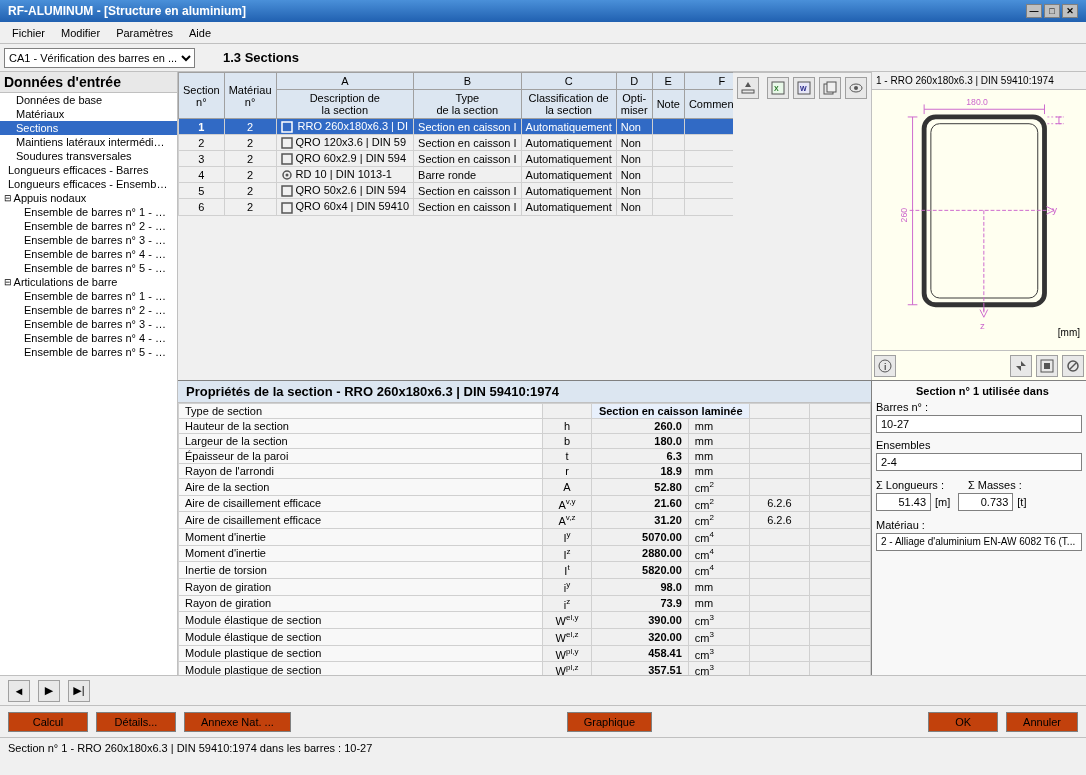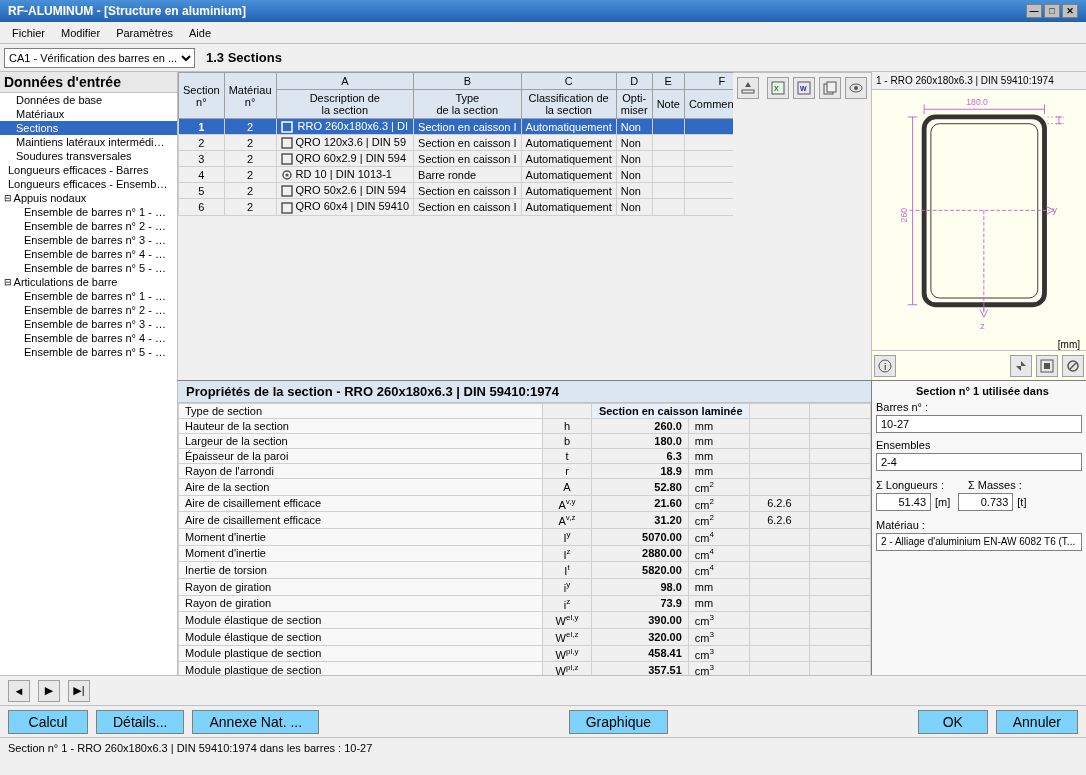--- a/index.html
+++ b/index.html
@@ -8,21 +8,21 @@
     
     .title-bar { background: linear-gradient(to bottom, #4a90d9, #2060b0); color: white; height: 22px; display: flex; align-items: center; justify-content: space-between; padding: 0 8px; font-size: 12px; font-weight: bold; }
     .title-bar-controls { display: flex; gap: 2px; }
     .title-btn { width: 16px; height: 14px; background: #c0c0c0; border: 1px solid #808080; font-size: 9px; display: flex; align-items: center; justify-content: center; cursor: pointer; color: #000; }
     
     
     .menu-bar { background: #f0f0f0; height: 22px; display: flex; align-items: center; padding: 0 4px; border-bottom: 1px solid #c0c0c0; }
     .menu-item { padding: 2px 8px; font-size: 11px; cursor: pointer; }
     
     
-    .toolbar-row { background: #f0f0f0; height: 28px; display: flex; align-items: center; padding: 0 4px; border-bottom: 1px solid #c0c0c0; gap: 3px; }
+    .toolbar-row { background: #f0f0f0; height: 28px; display: flex; align-items: center; padding: 0 4px; border-bottom: 1px solid #c0c0c0; gap: 20px; }
     .toolbar-select { height: 20px; font-size: 11px; border: 1px solid #808080; background: white; }
     
     
     .content-area { display: flex; flex: 1; overflow: hidden; }
     
     
     .sidebar { width: 178px; border-right: 1px solid #c0c0c0; background: white; overflow-y: auto; font-size: 11px; }
     .sidebar-item { padding: 1px 8px; cursor: pointer; white-space: nowrap; overflow: hidden; text-overflow: ellipsis; }
     .sidebar-group-header { padding: 1px 4px; display: flex; align-items: center; gap: 2px; cursor: pointer; }
     
@@ -57,29 +57,29 @@
     
     .section-info-panel { width: 215px; border-left: 1px solid #808080; background: #f8f8f8; overflow-y: auto; padding: 4px; font-size: 11px; }
     .section-info-title { font-weight: bold; margin-bottom: 4px; margin-left: 40px; }
     .info-label { margin-top: 4px; color: #000; }
     .info-value-box { border: 1px solid #808080; background: white; padding: 2px 4px; margin-top: 2px; min-height: 18px; }
     .info-material-box { border: 1px solid #808080; background: white; padding: 2px 4px; margin-top: 2px; min-height: 18px; font-size: 10px; }
     
     
     .preview-title { font-size: 10px; padding: 3px 4px; background: #f0f0f0; border-bottom: 1px solid #c0c0c0; }
     .preview-drawing { flex: 1; display: flex; align-items: center; justify-content: center; background: #fffff0; position: relative; }
-    .preview-mm-label { position: absolute; bottom: 0; right: 6px; font-size: 10px; }
+    .preview-mm-label { position: absolute; bottom: 12px; right: 6px; font-size: 10px; }
     
     
     .bottom-toolbar { height: 30px; background: #f0f0f0; border-top: 1px solid #c0c0c0; display: flex; align-items: center; padding: 0 8px; gap: 8px; }
     .bottom-nav-btn { width: 22px; height: 22px; background: #e8e8e8; border: 1px solid #a0a0a0; display: flex; align-items: center; justify-content: center; cursor: pointer; }
     
     
     .action-row { height: 32px; background: #f0f0f0; border-top: 1px solid #c0c0c0; display: flex; align-items: center; padding: 0 8px; gap: 8px; }
-    .action-btn { padding: 3px 16px; background: #7dd3fc; border: 1px solid #808080; cursor: pointer; font-size: 14px; min-width: 80px; }
+    .action-btn { padding: 3px 16px; background: #c2410c; border: 1px solid #808080; cursor: pointer; font-size: 11px; min-width: 80px; }
     .action-btn.primary { min-width: 70px; }
     .action-btn-spacer { flex: 1; }
     
     
     .status-bar { height: 20px; background: #f0f0f0; border-top: 1px solid #c0c0c0; display: flex; align-items: center; padding: 0 8px; font-size: 11px; }
     
     
     ::-webkit-scrollbar { width: 12px; height: 12px; }
     ::-webkit-scrollbar-track { background: #f0f0f0; }
     ::-webkit-scrollbar-thumb { background: #b0b0b0; border: 1px solid #808080; }

